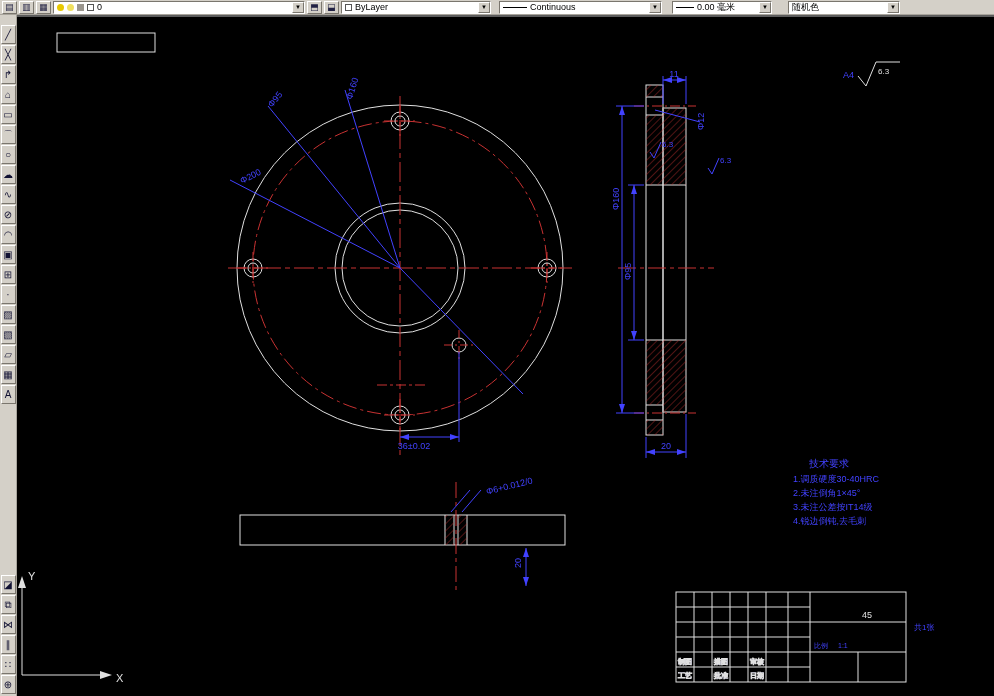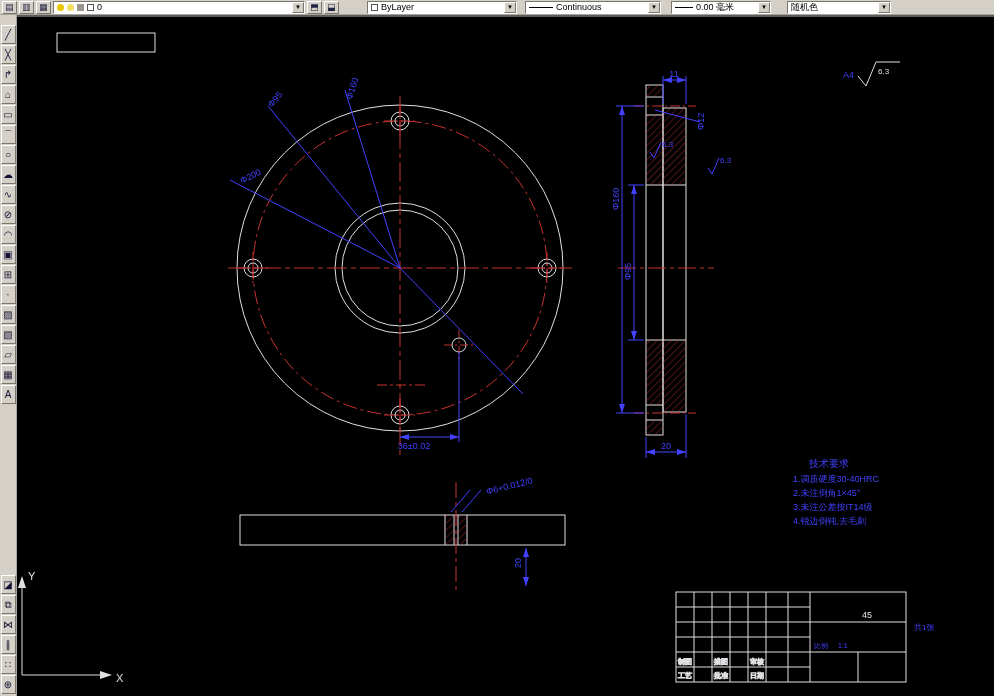--- a/index.html
+++ b/index.html
@@ -44,39 +44,39 @@
       <span class="chip" style="background:#f0e060;border-radius:50%"></span>
       <span class="chip" style="background:#9a968e"></span>
       <span class="chip" style="background:#fff;border:1px solid #555"></span>
       <span class="val">0</span>
       <span class="drop">▼</span>
     </div>
 
     <div class="tbtn">⬒</div>
     <div class="tbtn">⬓</div>
 
-    <div class="combo" style="width:150px;margin-left:26px">
+    <div class="combo" style="width:150px;">
       <span class="chip" style="background:#fff;border:1px solid #555"></span>
       <span class="val">ByLayer</span>
       <span class="drop">▼</span>
     </div>
 
-    <div class="combo" style="width:136px;margin-left:6px">
+    <div class="combo" style="width:163px;margin-left:6px">
       <span class="lineglyph" style="width:24px"></span>
       <span class="val">Continuous</span>
       <span class="drop">▼</span>
     </div>
 
     <div class="combo" style="width:100px;margin-left:8px">
       <span class="lineglyph" style="width:18px"></span>
       <span class="val">0.00 毫米</span>
       <span class="drop">▼</span>
     </div>
 
-    <div class="combo" style="width:104px;margin-left:14px">
+    <div class="combo" style="width:112px;margin-left:14px">
       <span class="val">随机色</span>
       <span class="drop">▼</span>
     </div>
   </div>
 
   <div id="leftbar">
     <div class="sbtn">╱</div>
     <div class="sbtn">╳</div>
     <div class="sbtn">↱</div>
     <div class="sbtn">⌂</div>

